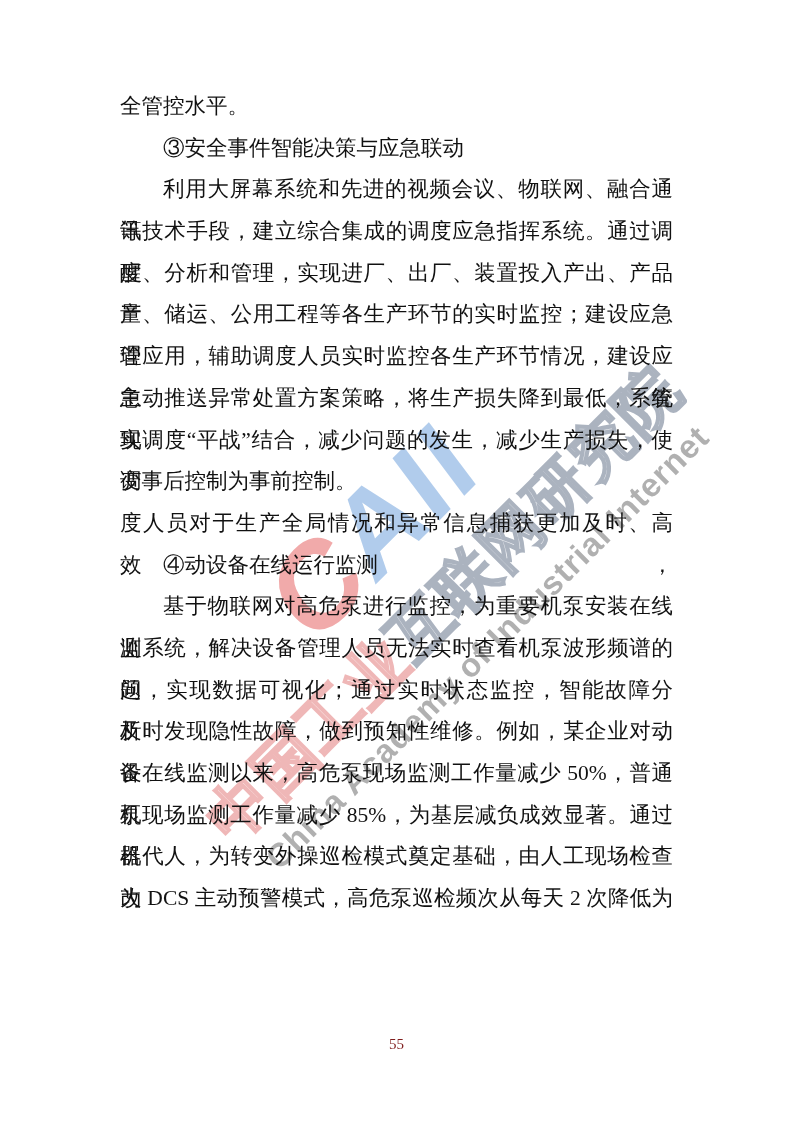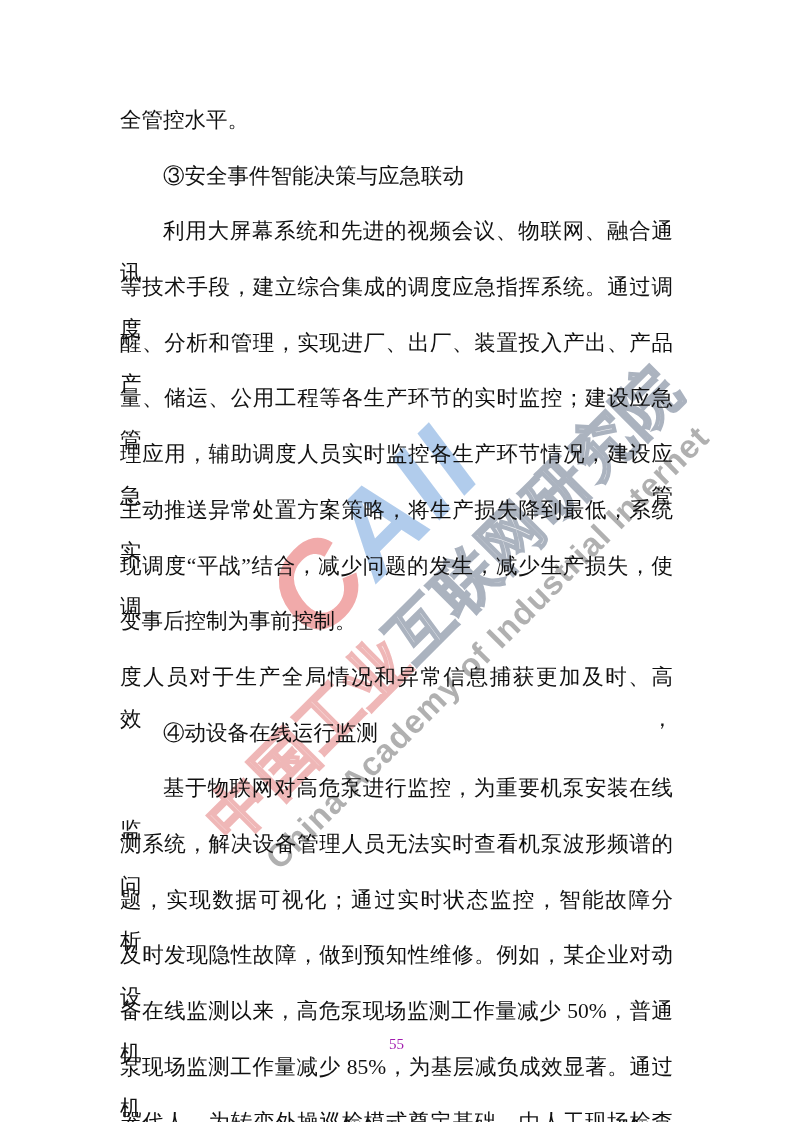--- a/index.html
+++ b/index.html
@@ -59,36 +59,35 @@
     width:553px;
     z-index:2;
     color:#111111;
   }
   .line {
     height:41.7px;
     line-height:41.7px;
     font-size:21.5px;
     text-align:left;
     white-space:nowrap;
-    margin-top:14px;
   }
   .line.full {
     white-space:normal;
     text-align:justify;
     text-align-last:justify;
   }
   .line.indent { text-indent:43px; }
 
   
   .pagenum {
     position:absolute;
     left:0; top:1036px; width:100%;
     text-align:center;
     font-size:15px;
-    color:#a21caf;
+    color:#7f1d1d;
     z-index:2;
   }
 </style>
 </head>
 <body>
 
 <div class="page">
 
   <div class="watermark">
     <div class="wm-logo">

